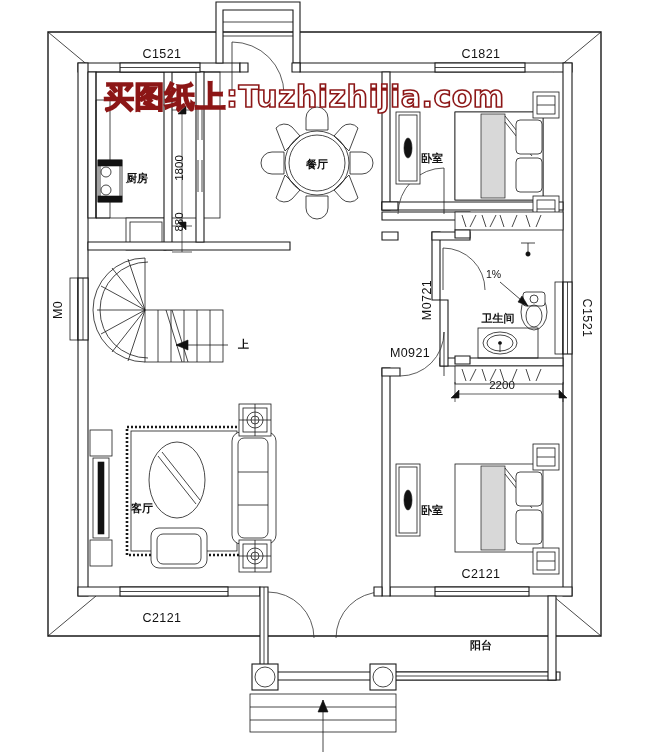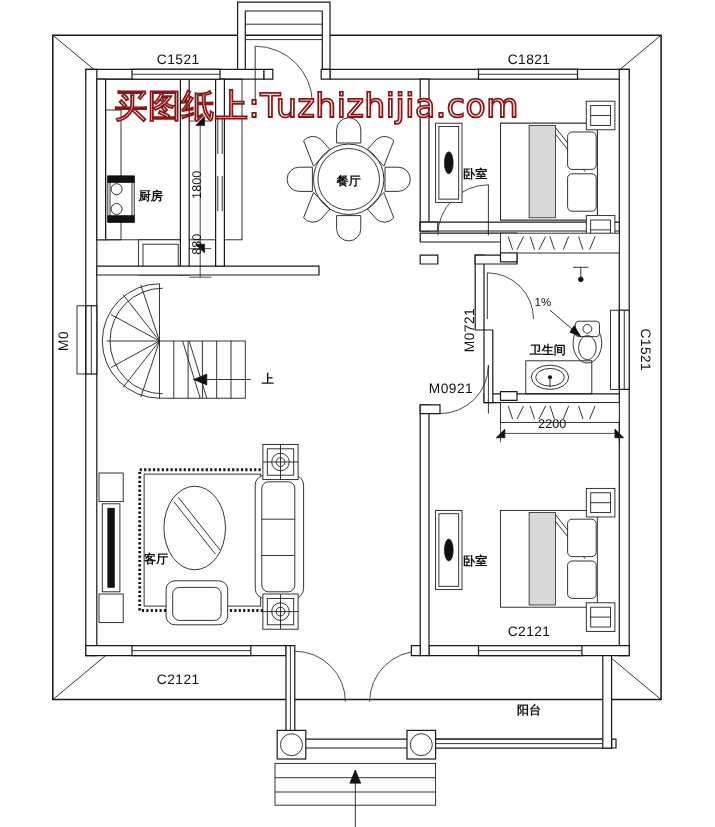--- a/index.html
+++ b/index.html
@@ -54,21 +54,21 @@
     fill: #111111;
   }
   #watermark {
     position: absolute;
     left: 104px;
     top: 80px;
     width: 452px;
     height: 34px;
     font-family: "DejaVu Sans", sans-serif;
     font-size: 30px;
-    font-weight: 400;
+    font-weight: 700;
     letter-spacing: 0.5px;
     color: #ffffff;
     -webkit-text-stroke: 1.6px #8c1616;
     text-shadow: 0 0 1px #8c1616;
     white-space: nowrap;
     line-height: 34px;
     pointer-events: none;
   }
 </style>
 </head>

